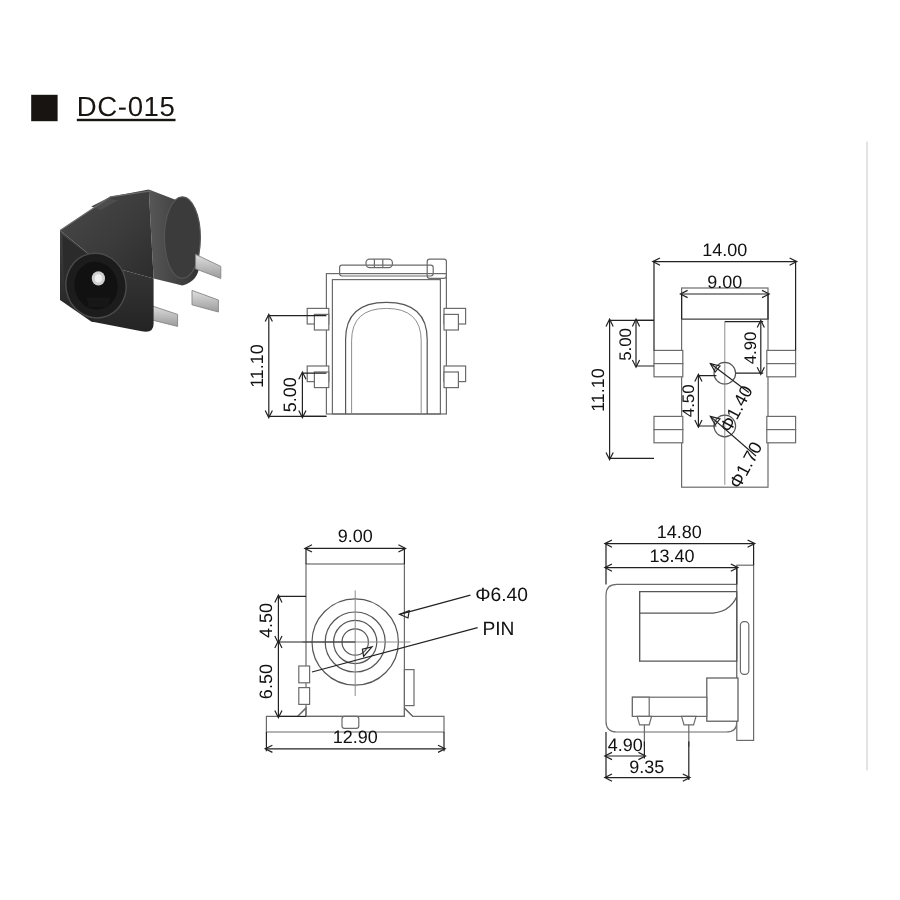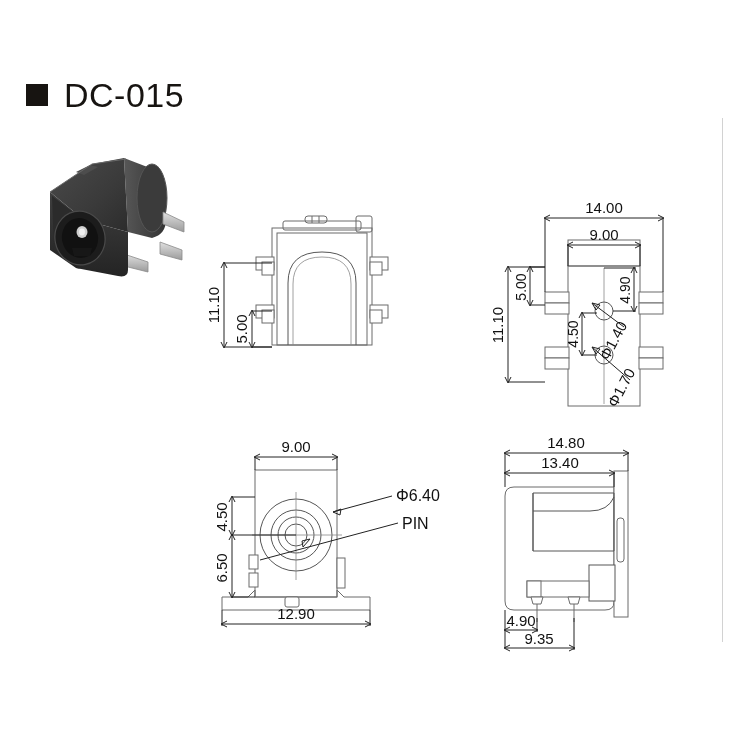--- a/index.html
+++ b/index.html
@@ -15,22 +15,22 @@
   
   .edge-rule{
     position:absolute;top:118px;left:722px;width:1px;height:524px;
     background:#d2d2d2;
   }
 
   
   .title-row{position:absolute;left:26px;top:78px;display:flex;align-items:center;gap:16px;}
   .title-bullet{width:22px;height:22px;background:#171411;}
   .title-text{
-    font-size:34px;color:#171411;letter-spacing:0.5px;
-    font-family:"Liberation Sans",sans-serif;line-height:1;
+    font-size:23px;color:#171411;letter-spacing:0.5px;
+    font-family:"Liberation Sans",sans-serif;line-height:1;text-decoration:underline;
   }
 
   
   .photo{position:absolute;left:32px;top:150px;width:160px;height:135px;}
 
   
   .draw{position:absolute;left:0;top:0;width:750px;height:750px;}
   svg{display:block;}
   .ln{stroke:#6b6b6b;stroke-width:1;fill:none;}
   .ln-d{stroke:#565656;stroke-width:1;fill:none;}

